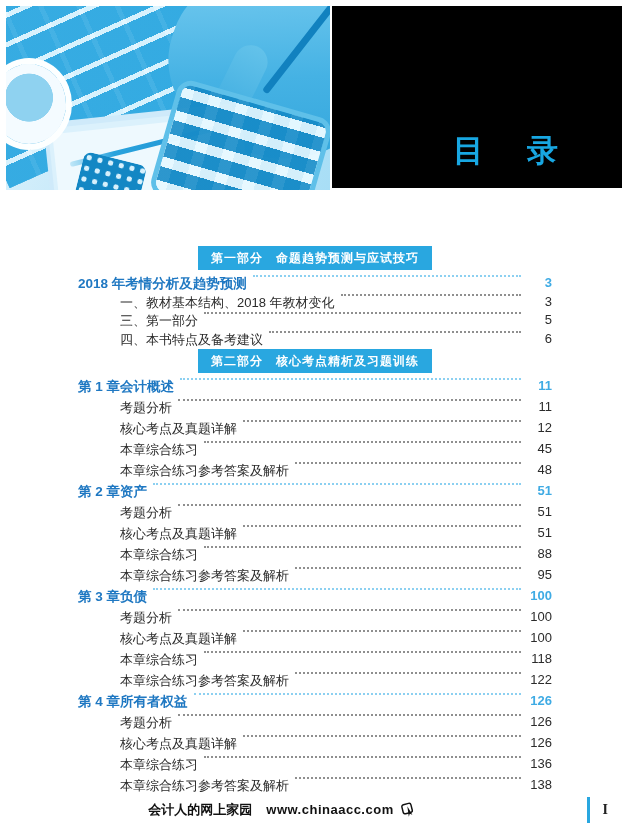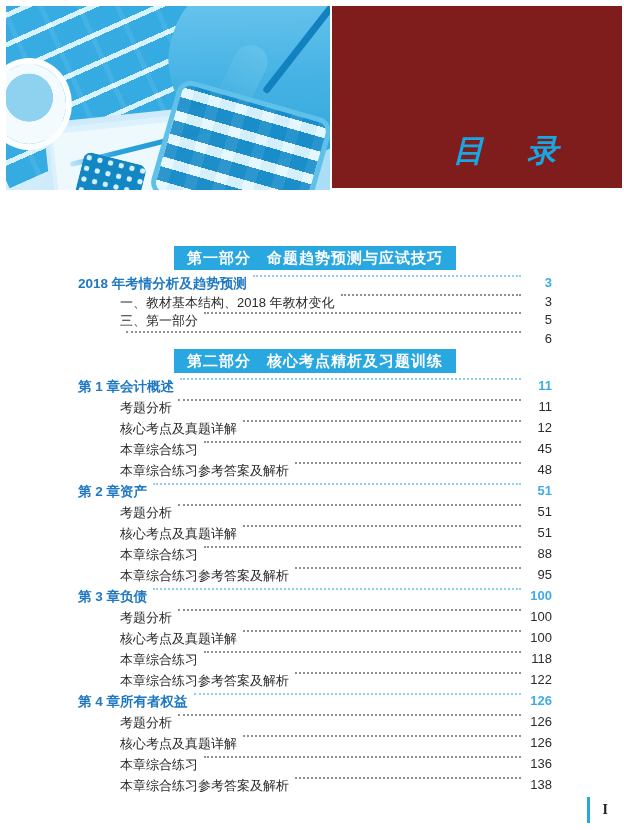--- a/index.html
+++ b/index.html
@@ -28,30 +28,30 @@
        background:
         repeating-linear-gradient(0deg, rgba(230,248,255,.9) 0 10px, rgba(24,140,200,.9) 10px 24px),
         repeating-linear-gradient(90deg, rgba(230,248,255,.8) 0 12px, rgba(24,140,200,.85) 12px 28px);
        box-shadow:0 0 0 5px #5fc0e9;}
   .hand{right:-48px;top:-30px;width:210px;height:180px;border-radius:48%;transform:rotate(18deg);
        background:linear-gradient(160deg,#7fd0f2 0%,#45b2e4 55%,#2fa3da 100%);}
   .finger{right:76px;top:36px;width:34px;height:96px;border-radius:17px;transform:rotate(26deg);
        background:linear-gradient(180deg,#63c2ea,#36a8de);}
   .handpen{right:28px;top:-12px;width:7px;height:110px;border-radius:4px;transform:rotate(38deg);
        background:#1181bf;}
-  .title-panel{position:absolute;left:326px;top:0;right:0;height:182px;background:#7f1d1d;font-style:italic;}
+  .title-panel{position:absolute;left:326px;top:0;right:0;height:182px;background:#000000;}
   .page-title{position:absolute;right:58px;bottom:16px;font-size:31px;font-weight:bold;
        color:#18a7e2;letter-spacing:6px;}
 
   
   .toc{position:absolute;top:246px;left:78px;width:474px;}
   .heading-wrap{text-align:center;}
   .heading-wrap.second{}
   .part-heading{display:inline-block;background:#29a7e0;color:#ffffff;font-weight:bold;
-       font-size:15px;line-height:24px;padding:0 13px;letter-spacing:1px;}
+       font-size:12px;line-height:24px;padding:0 13px;letter-spacing:1px;}
   .entries{margin-top:5px;}
   .row{display:flex;align-items:flex-start;height:21px;font-size:13px;color:#2b2b2b;}
   .entries.p1 .row{height:18.6px;}
   .row .prefix{font-weight:bold;white-space:nowrap;}
   .row .label{white-space:nowrap;}
   .row .leader{flex:1;border-bottom:2px dotted #8f8f8f;margin:0 5px 3px 6px;min-width:20px;}
   .row .pg{min-width:26px;text-align:right;line-height:1.25;}
   .row.blue .label,.row.blue .prefix{color:#1f78c2;font-weight:bold;font-size:13.5px;}
   .row.blue .pg{color:#3fabe4;font-weight:bold;}
   .row.blue .leader{border-bottom-color:#8cd0f1;}
@@ -100,20 +100,21 @@
           <span class="label">一、教材基本结构、2018 年教材变化</span>
           <span class="leader"></span>
           <span class="pg">3</span>
         </div>
         <div class="row sub">
           <span class="label">三、第一部分</span>
           <span class="leader"></span>
           <span class="pg">5</span>
         </div>
         <div class="row sub">
+          <span class="label">四、本书特点及备考建议</span>
           <span class="leader"></span>
           <span class="pg">6</span>
         </div>
       </div>
       <div class="heading-wrap second"><div class="part-heading" style="background: rgb(41, 167, 224);">第二部分　核心考点精析及习题训练</div></div>
       <div class="entries p2">
         <div class="row blue">
           <span class="prefix">第 1 章</span>
           <span class="label">会计概述</span>
           <span class="leader"></span>
@@ -213,19 +214,25 @@
           <span class="pg">136</span>
         </div>
         <div class="row sub">
           <span class="label">本章综合练习参考答案及解析</span>
           <span class="leader"></span>
           <span class="pg">138</span>
         </div>
       </div>
     </div>
 
+  <div class="footer">
+    <span>会计人的网上家园</span><span class="url">www.chinaacc.com</span><span class="logo"><svg width="16" height="16" viewBox="0 0 24 24">
+          <rect x="3.5" y="4.5" width="14" height="14" rx="3" transform="rotate(-14 10 11)" fill="none" stroke="#111" stroke-width="2.2"></rect>
+          <path d="M11 8 L18.5 20.5 L14.6 19.2 L13.2 23.5 Z" fill="#111"></path>
+        </svg></span>
+  </div>
 
   <div class="pagemark">
     <div class="bar"></div>
     <span class="num">I</span>
   </div>
 
 </div>
 
 </body></html>

